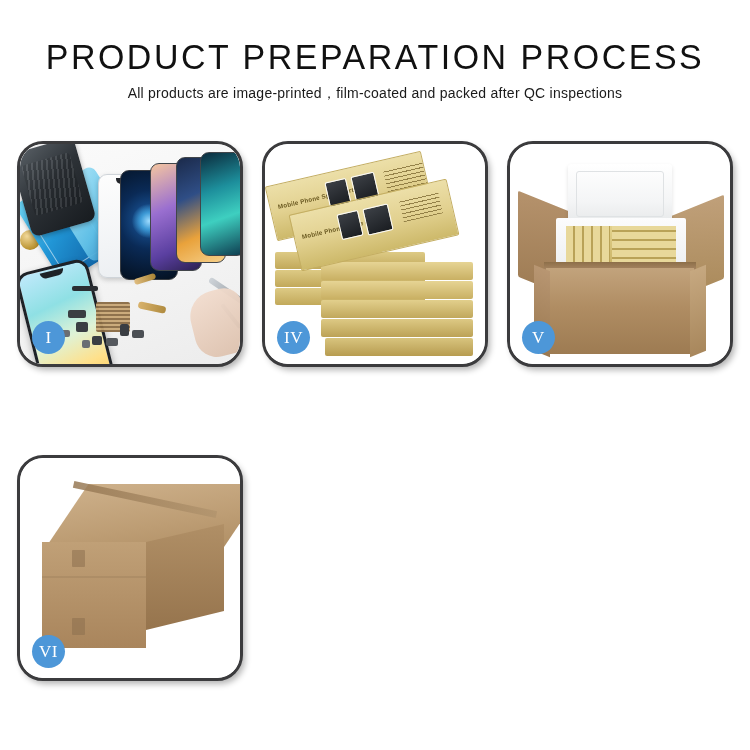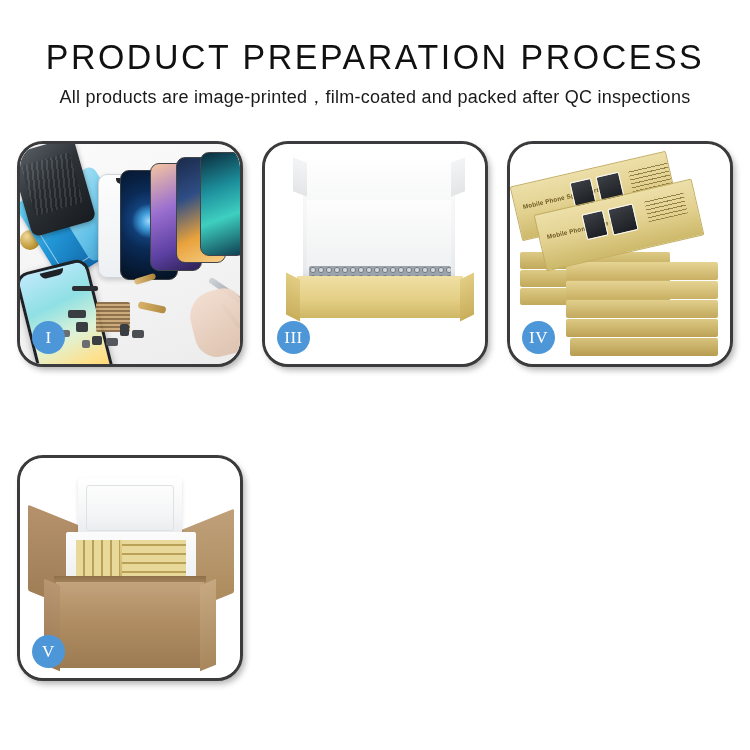--- a/index.html
+++ b/index.html
@@ -18,21 +18,21 @@
     font-weight: 500;
     letter-spacing: 2.6px;
     color: #111;
     line-height: 1.08;
     white-space: nowrap;
     font-family: "Liberation Sans Narrow", "Liberation Sans", sans-serif;
     transform: scaleX(0.97);
   }
   .subtitle {
     margin-top: 9px;
-    font-size: 18px;
+    font-size: 14px;
     letter-spacing: .25px;
     color: #1a1a1a;
     white-space: nowrap;
   }
 
   
   .grid {
     position: absolute;
     left: 17px; top: 141px;
     width: 716px; height: 540px;
@@ -412,29 +412,20 @@
         <div class="bit b7"></div>
         <div class="bit b8"></div>
         <div class="tool"></div>
         <div class="tweezer"></div>
         <div class="hand"></div>
       </div>
       <div class="badge">I</div>
     </div>
 
 
-    <div class="panel">
-      <div class="stage p3">
-        <div class="lid3"></div>
-        <div class="foam3"></div>
-        <div class="wrap3"></div>
-        <div class="tray3"></div>
-      </div>
-      <div class="badge">III</div>
-    </div>
 
     <div class="panel">
       <div class="stage p4">
 
         <div class="kside" style="left:10px;  top:108px; width:150px; height:17px;"></div>
         <div class="kside" style="left:10px;  top:126px; width:150px; height:17px;"></div>
         <div class="kside" style="left:10px;  top:144px; width:150px; height:17px;"></div>
         <div class="kside" style="left:56px;  top:118px; width:152px; height:18px; background:linear-gradient(180deg,#e6d494,#c9b063);"></div>
         <div class="kside" style="left:56px;  top:137px; width:152px; height:18px; background:linear-gradient(180deg,#e6d494,#c9b063);"></div>
         <div class="kside" style="left:56px;  top:156px; width:152px; height:18px; background:linear-gradient(180deg,#e2cf8c,#c1a85c);"></div>
@@ -462,15 +453,27 @@
         <div class="flapR"></div>
         <div class="foamlid5"></div>
         <div class="foambox5"></div>
         <div class="inner5"></div>
         <div class="carton5-rim"></div>
         <div class="carton5"></div>
       </div>
       <div class="badge">V</div>
     </div>
 
+    <div class="panel">
+      <div class="stage p6">
+        <div class="c6-top"></div>
+        <div class="c6-right"></div>
+        <div class="c6-front"></div>
+        <div class="c6-seam"></div>
+        <div class="c6-tab a"></div>
+        <div class="c6-tab b"></div>
+        <div class="c6-crease"></div>
+      </div>
+      <div class="badge">VI</div>
+    </div>
 
   </div>
 </div>
 
 </body></html>

